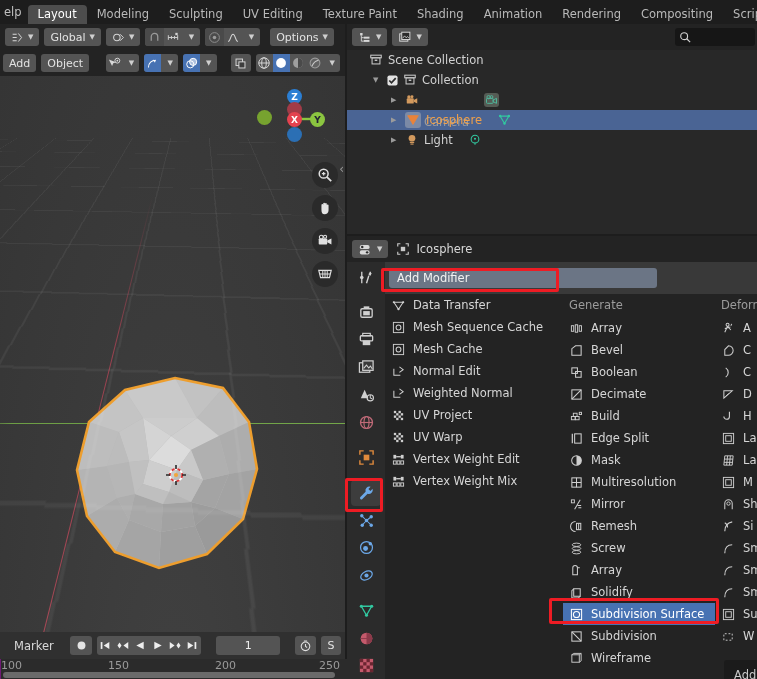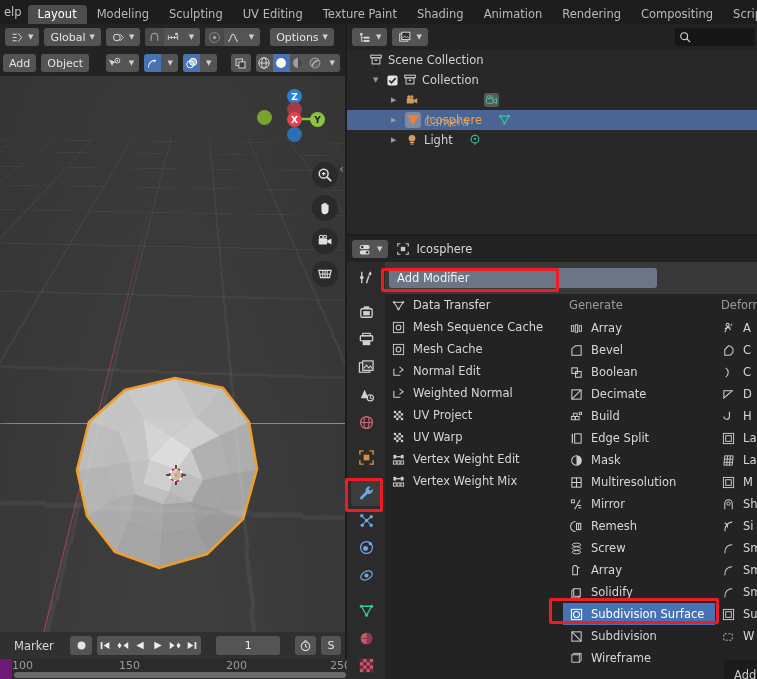--- a/index.html
+++ b/index.html
@@ -97,21 +97,21 @@
   
   #timeline { position: absolute; left: 0; top: 632px; width: 345px; height: 47px; background: #701a75; }
   .tl-header { position: absolute; left: 0; top: 0; width: 345px; height: 27px;
     background: #303030; display: flex; align-items: center; gap: 5px; padding: 0 4px; }
   .tl-btn { height: 19px; min-width: 20px; background: #545454; border-radius: 3px;
     display: flex; align-items: center; justify-content: center; color: #e4e4e4; }
   .tl-group { display: flex; align-items: center; background: #545454; border-radius: 3px; overflow: hidden; height: 19px; }
   .tl-group > div { width: 21px; height: 19px; display: flex; align-items: center; justify-content: center; }
   .tl-frame { width: 78px; height: 19px; background: #545454; border-radius: 3px;
     display: flex; align-items: center; justify-content: center; font-size: 11px; color: #f0f0f0; }
-  .tl-ruler { position: absolute; left: 12px; top: 27px; width: 349px; height: 20px; background: #2b2b2b; }
+  .tl-ruler { position: absolute; left: 1px; top: 27px; width: 349px; height: 20px; background: #2b2b2b; }
   .tl-ruler span { position: absolute; top: 0px; color: #9a9a9a; font-size: 11px; }
   .tl-scroll { position: absolute; left: 2px; bottom: 1px; width: 332px; height: 6px;
     background: #6a6a6a; border-radius: 3px; }
 
   
   #outliner { position: absolute; left: 347px; top: 24px; width: 410px; height: 210px; background: #282828; }
   .ol-header { position: absolute; left: 0; top: 0; width: 410px; height: 26px;
     background: #232323; display: flex; align-items: center; gap: 5px; padding: 0 5px; }
   .ol-search { position: absolute; right: 2px; top: 4px; width: 80px; height: 18px;
     background: #161616; border-radius: 3px; display: flex; align-items: center; padding-left: 4px; }

